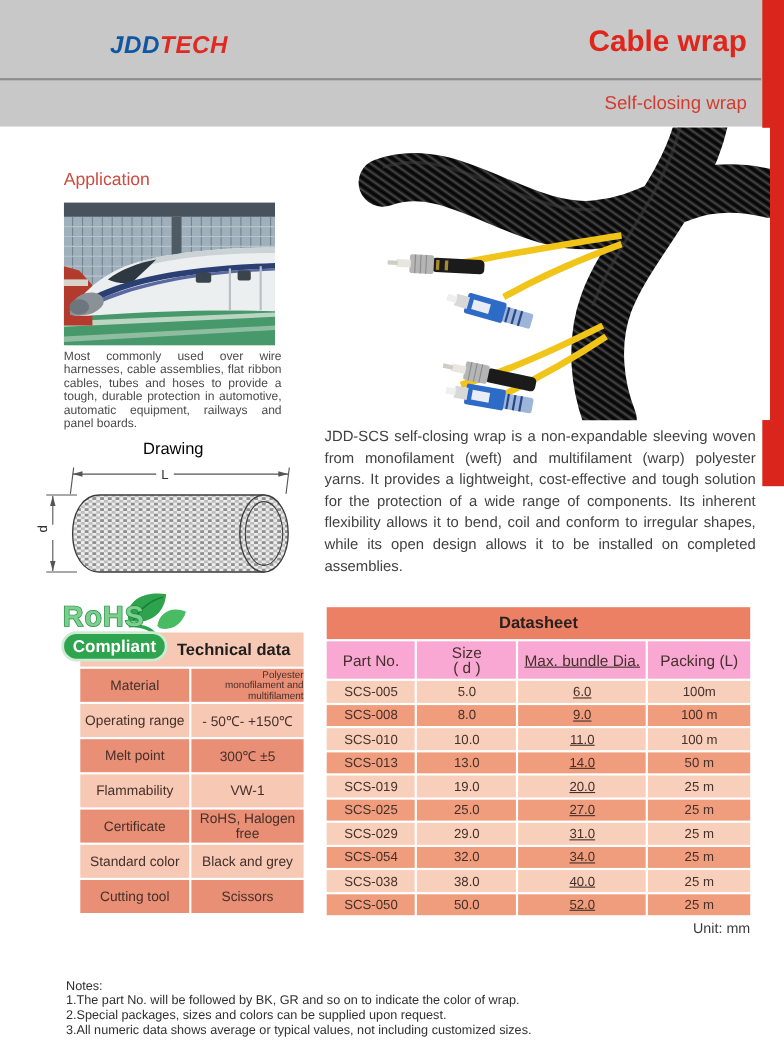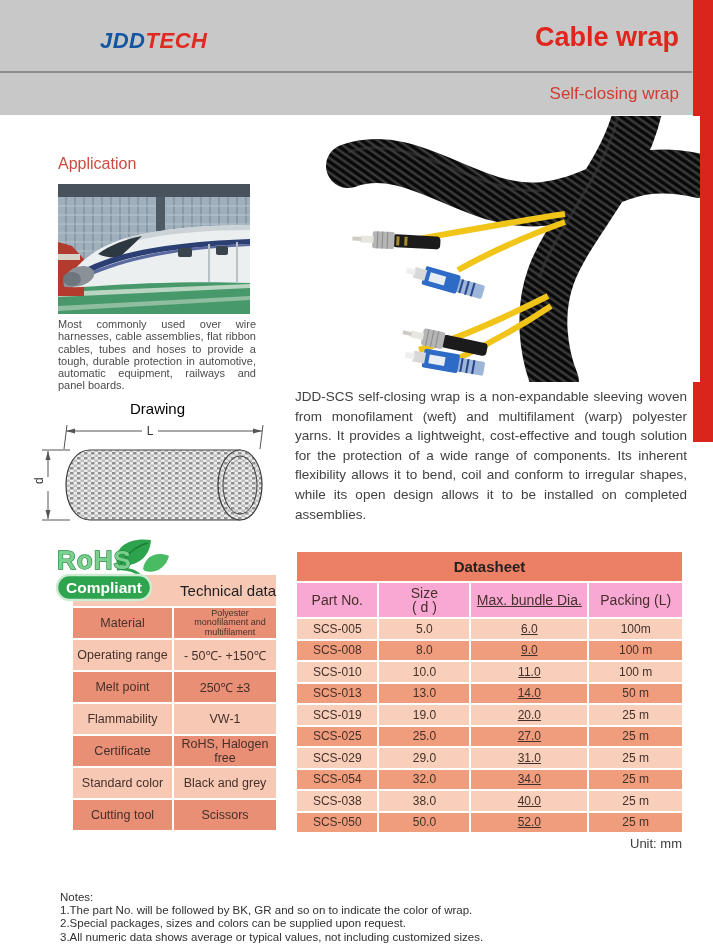--- a/index.html
+++ b/index.html
@@ -25,28 +25,28 @@
 
   
   .product-photo { position:absolute; left:293px; top:116px; width:407px; height:266px; }
   .description { position:absolute; left:295px; top:387px; width:392px; font-size:13.5px; line-height:19.6px; color:#414141; text-align:justify; }
 
   
   .rohs-logo { position:absolute; left:55px; top:537px; width:118px; height:74px; z-index:3; }
 
   
   .tech-table { position:absolute; left:73px; top:575px; width:203px; }
-  .tech-header { height:31px; background:#f7c8b4; display:flex; align-items:center; justify-content:flex-end; font-weight:normal; font-size:15px; color:#1e1e1e; }
+  .tech-header { height:31px; background:#f7c8b4; display:flex; align-items:center; justify-content:flex-end; padding-right:12px; font-weight:bold; font-size:15px; color:#1e1e1e; }
   .tech-row { display:flex; margin-top:2px; height:30px; }
   .tech-row .cell { display:flex; align-items:center; justify-content:center; font-size:12.5px; color:#45302a; text-align:center; }
   .tech-row .cell-label { width:99px; margin-right:2px; }
   .tech-row .cell-value { flex:1; }
   .tech-row.dark .cell { background:#e88f76; }
   .tech-row.light .cell { background:#f7c8b4; }
-  .cell-value.small { font-size:9px; line-height:9.5px; text-align:center; justify-content:flex-start; padding-left:10px; }
+  .cell-value.small { font-size:9px; line-height:9.5px; text-align:right; justify-content:flex-start; padding-left:10px; }
 
   
   .ds-table { position:absolute; left:297px; top:552px; width:385px; }
   .ds-title { height:29px; background:#ec8064; display:flex; align-items:center; justify-content:center; font-weight:bold; font-size:15px; color:#272020; }
   .ds-cols { display:flex; margin-top:2px; height:34px; }
   .ds-cols .c { background:#f9a8d4; display:flex; flex-direction:column; align-items:center; justify-content:center; font-size:14px; color:#45302a; line-height:14px; }
   .ds-row { display:flex; margin-top:2px; height:19.5px; }
   .ds-row .c { display:flex; align-items:center; justify-content:center; font-size:12px; color:#45302a; }
   .ds-row.light .c { background:#f8cfba; }
   .ds-row.dark .c { background:#ef9d7d; }
@@ -242,21 +242,21 @@
     <div class="tech-row dark">
       <div class="cell cell-label">Material</div>
       <div class="cell cell-value small">Polyester monofilament and multifilament</div>
     </div>
     <div class="tech-row light">
       <div class="cell cell-label">Operating range</div>
       <div class="cell cell-value">- 50℃- +150℃</div>
     </div>
     <div class="tech-row dark">
       <div class="cell cell-label">Melt point</div>
-      <div class="cell cell-value">250℃ ±3</div>
+      <div class="cell cell-value">300℃ ±5</div>
     </div>
     <div class="tech-row light">
       <div class="cell cell-label">Flammability</div>
       <div class="cell cell-value">VW-1</div>
     </div>
     <div class="tech-row dark">
       <div class="cell cell-label">Certificate</div>
       <div class="cell cell-value">RoHS, Halogen free</div>
     </div>
     <div class="tech-row light">

